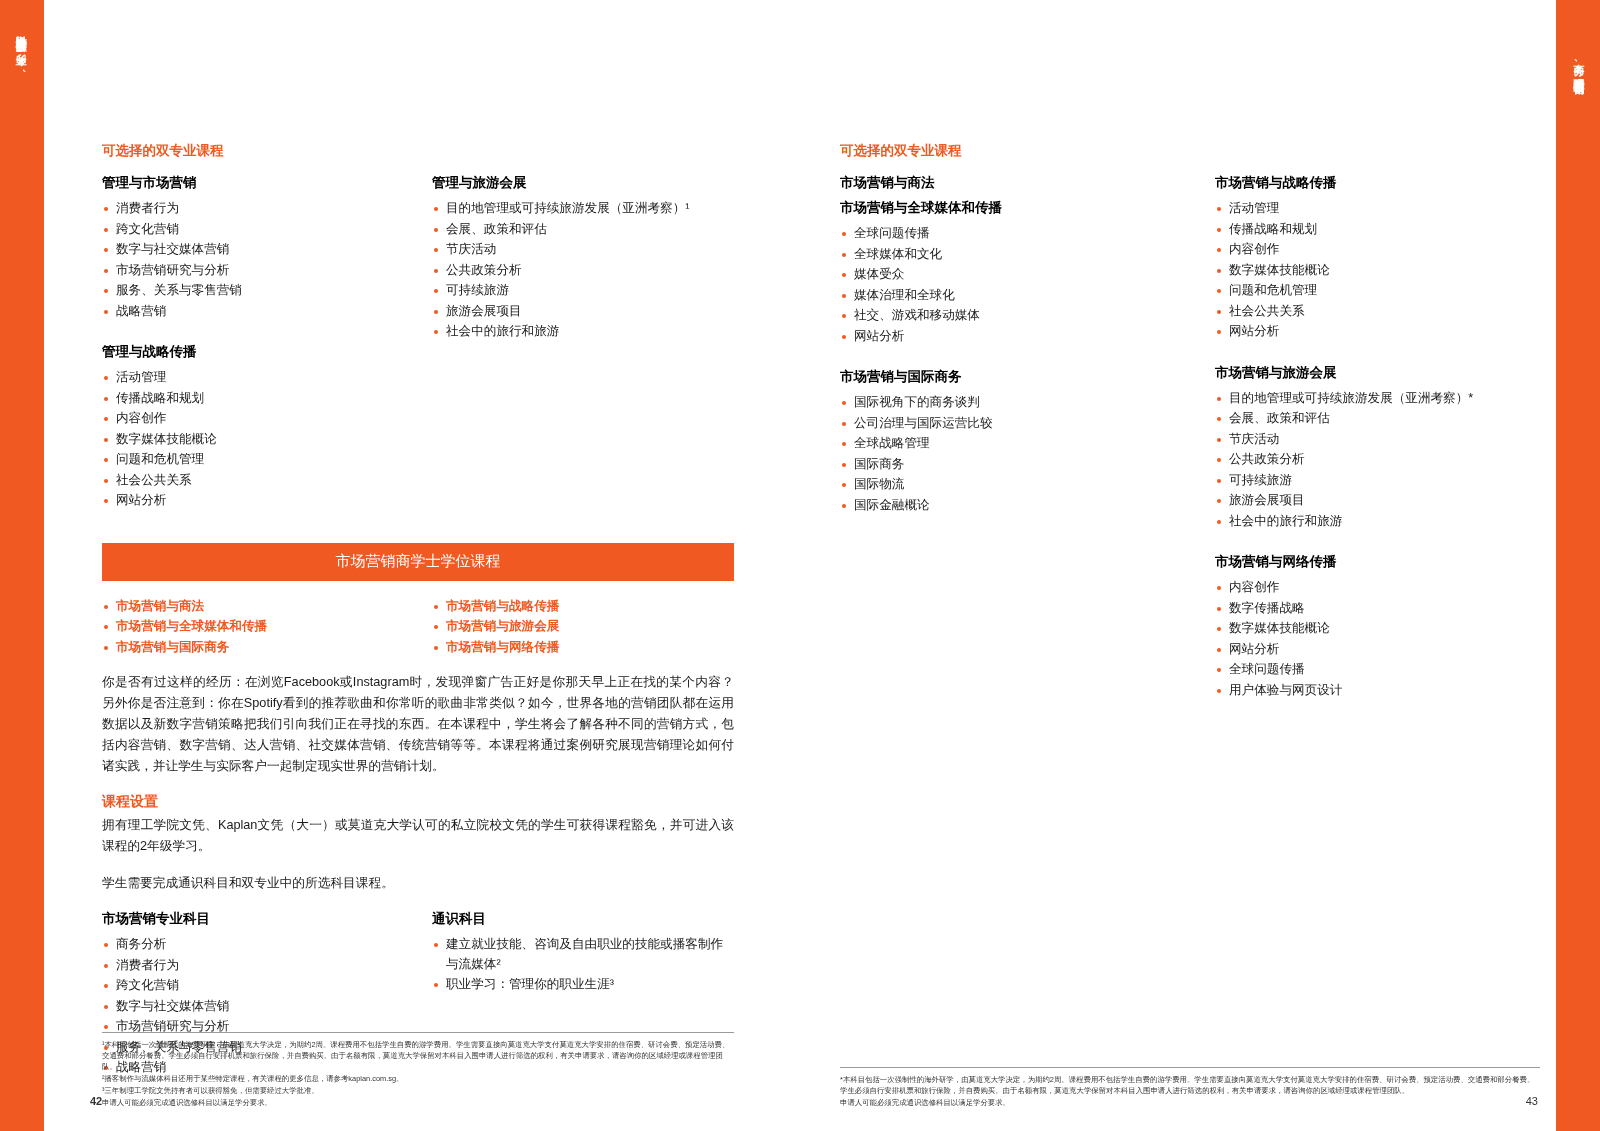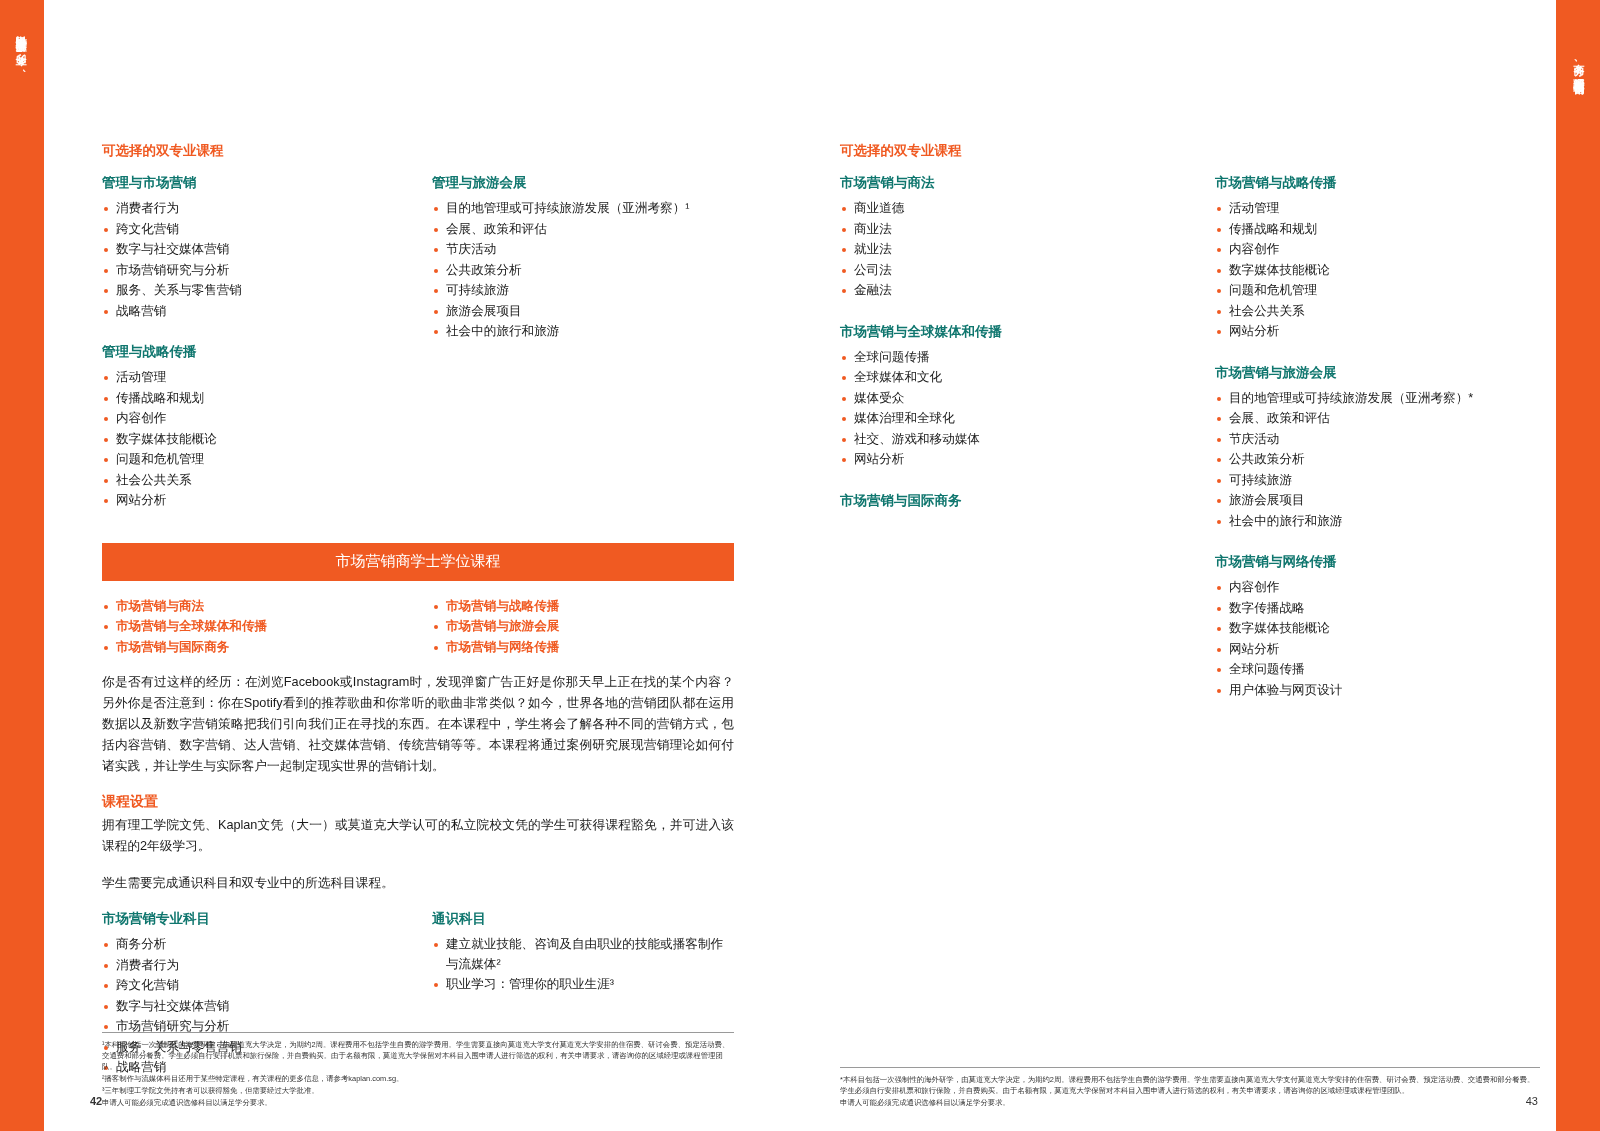--- a/index.html
+++ b/index.html
@@ -53,21 +53,21 @@
 
   .sec-head {
     color:#f05a22;
     font-size:13.5px;
     font-weight:bold;
     margin:0 0 14px 0;
   }
   .col-title {
     font-size:13.5px;
     font-weight:bold;
-    color:#0f766e;
+    color:#000000;
     margin:0 0 7px 0;
   }
   ul.blist {
     list-style:none;
     margin:0 0 22px 0;
     padding:0;
   }
   ul.blist li {
     position:relative;
     padding-left:14px;
@@ -254,37 +254,38 @@
 
 <div class="divider"></div>
 
 <div class="page right-page">
   <div style="position:absolute; left:18px; top:122px; width:700px;">
     <div class="sec-head">可选择的双专业课程</div>
 
     <div class="two-col" style="gap:50px;">
       <div>
         <div class="col-title">市场营销与商法</div>
-        <ul class="blist">
-          <li>商业道德</li>
-          <li>商业法</li>
-          <li>就业法</li>
-          <li>公司法</li>
-          <li>金融法</li>
-        </ul>
         <div class="col-title">市场营销与全球媒体和传播</div>
         <ul class="blist">
           <li>全球问题传播</li>
           <li>全球媒体和文化</li>
           <li>媒体受众</li>
           <li>媒体治理和全球化</li>
           <li>社交、游戏和移动媒体</li>
           <li>网站分析</li>
         </ul>
         <div class="col-title">市场营销与国际商务</div>
+        <ul class="blist">
+          <li>国际视角下的商务谈判</li>
+          <li>公司治理与国际运营比较</li>
+          <li>全球战略管理</li>
+          <li>国际商务</li>
+          <li>国际物流</li>
+          <li>国际金融概论</li>
+        </ul>
       </div>
       <div>
         <div class="col-title">市场营销与战略传播</div>
         <ul class="blist">
           <li>活动管理</li>
           <li>传播战略和规划</li>
           <li>内容创作</li>
           <li>数字媒体技能概论</li>
           <li>问题和危机管理</li>
           <li>社会公共关系</li>

